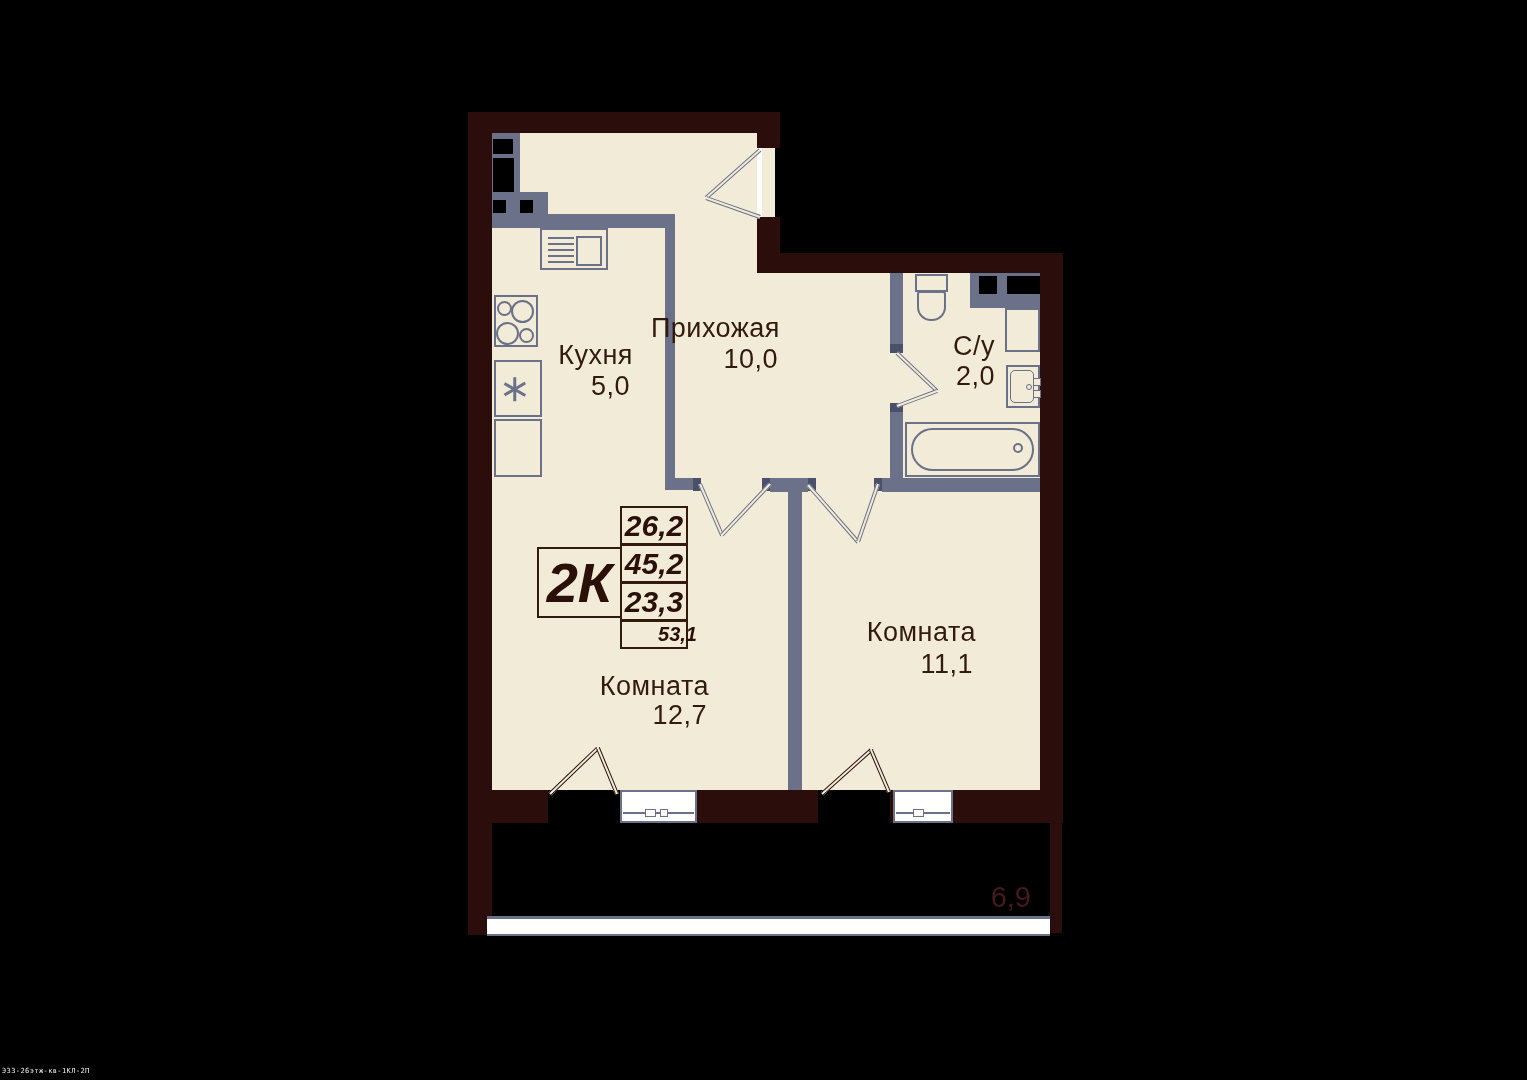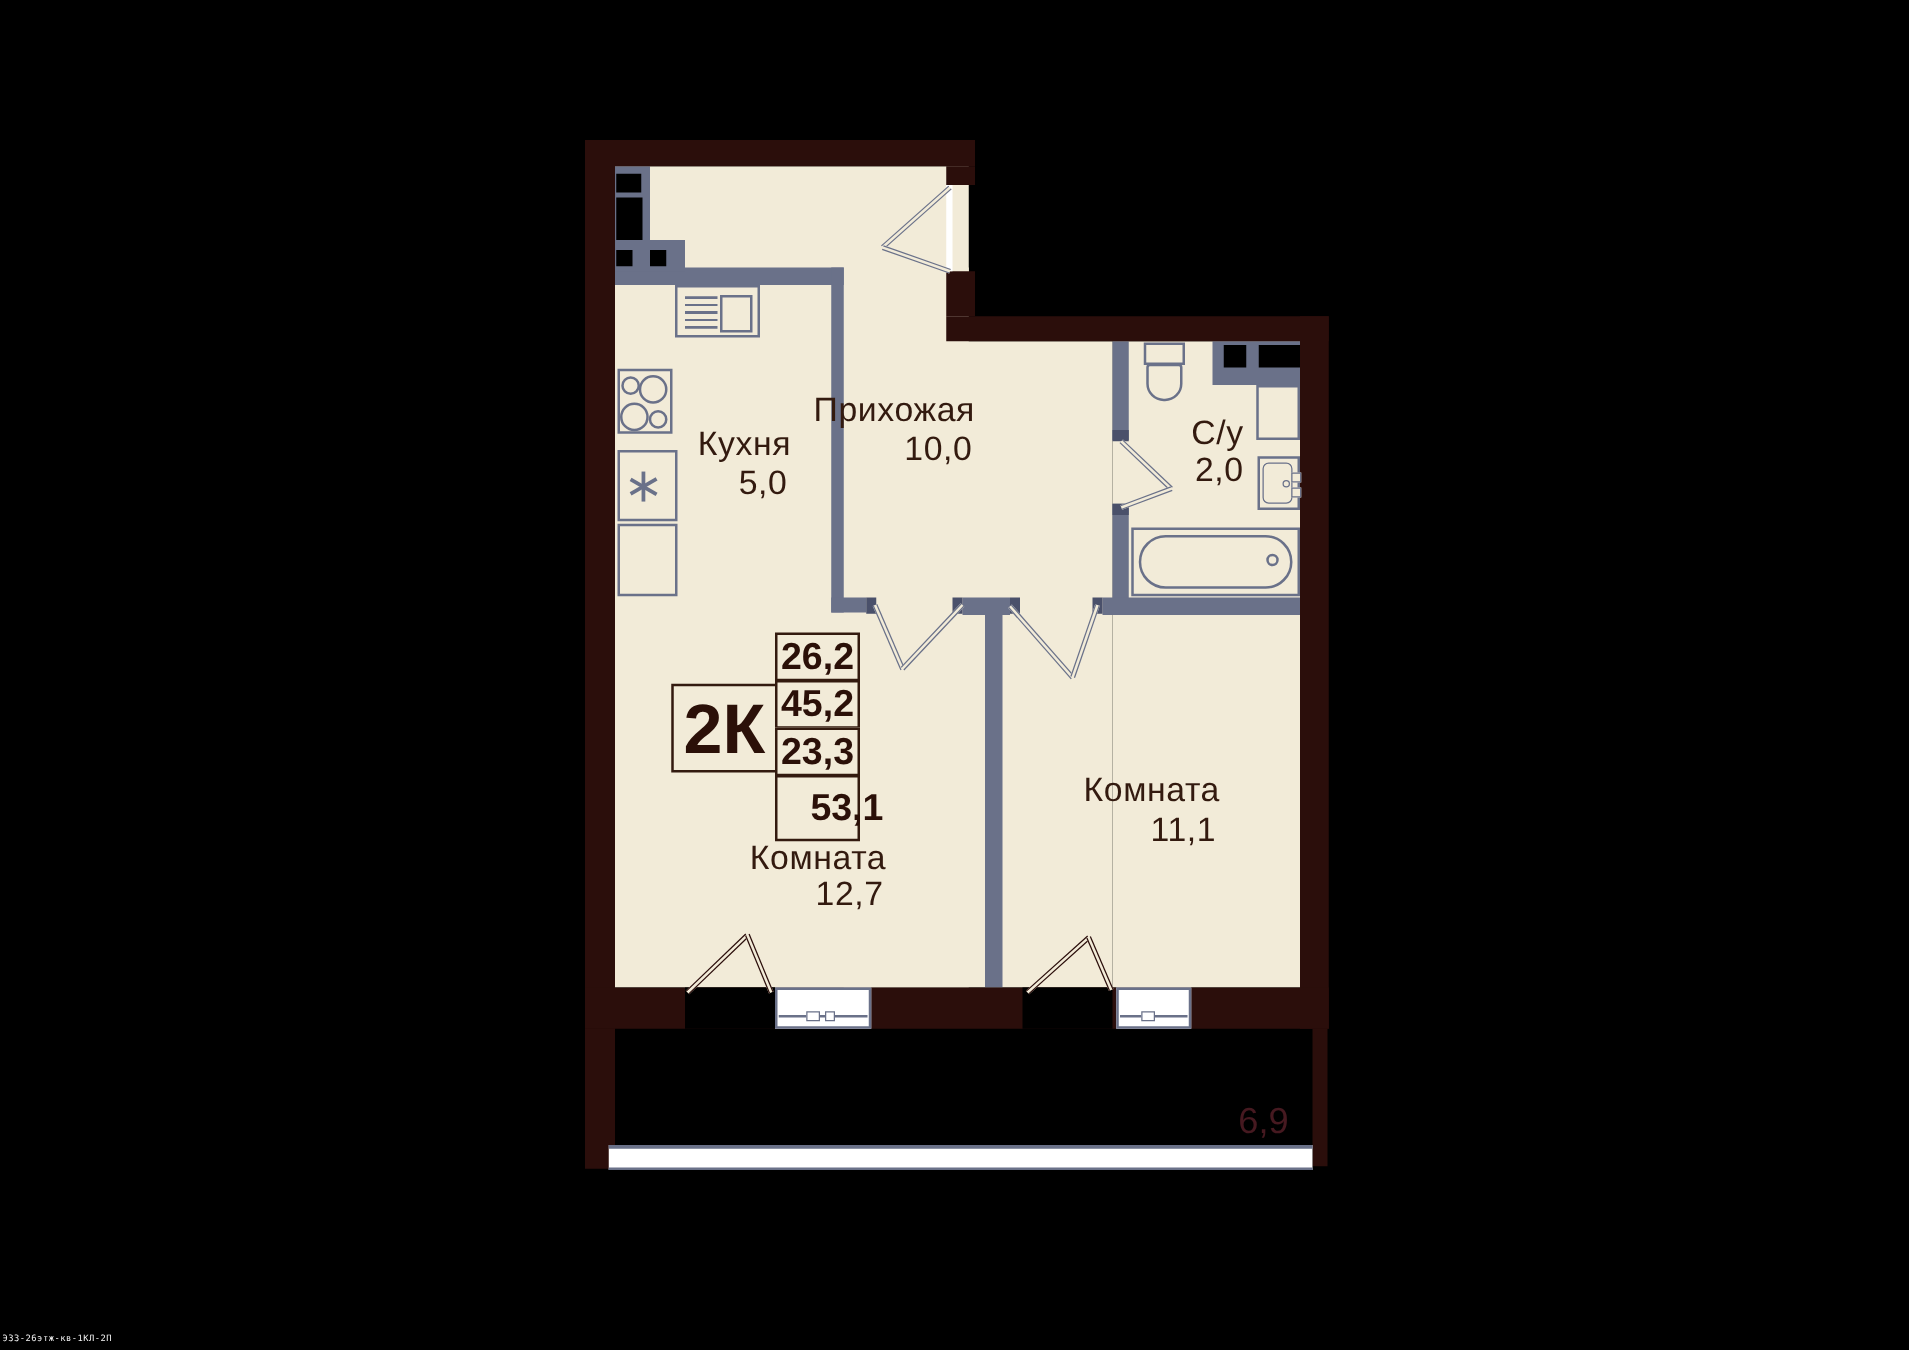--- a/index.html
+++ b/index.html
@@ -13,21 +13,21 @@
   .jamb{background:#4a506a;}
   .fx{border:2px solid #6a7189;background:transparent;box-sizing:border-box;}
   .fx-thin{border:1.5px solid #6a7189;background:transparent;box-sizing:border-box;}
   .circle{border-radius:50%;}
   .leaf{height:2px;border-top:1.5px solid #6a7189;border-bottom:1.5px solid #6a7189;
         background:#f2ebd8;transform-origin:0 50%;}
   .leaf-dark{border-top-color:#2b0e0b;border-bottom-color:#2b0e0b;}
   .lbl{color:#331a0f;font-size:27px;letter-spacing:0.5px;text-align:right;white-space:nowrap;}
   .areabox{border:2px solid #331a0f;background:#f2ebd8;box-sizing:border-box;
            display:flex;align-items:center;justify-content:center;
-           color:#2b1008;font-weight:bold;}
+           color:#2b1008;font-weight:bold;font-style:italic;}
   .window{background:#fff;border:2px solid #6a7189;box-sizing:border-box;}
   .sillline{background:#6a7189;}
   .sillsq{background:#fff;border:1px solid #6a7189;box-sizing:border-box;}
   .spoke{background:#6a7189;}
   .watermark{color:#fff;font-size:7px;letter-spacing:0.4px;opacity:.95;
              font-family:"DejaVu Sans Mono",monospace;white-space:nowrap;}
   .balcarea{color:#461920;font-size:29px;text-align:right;white-space:nowrap;}
 </style>
 </head>
 <body>
@@ -135,21 +135,21 @@
   </div>
   <div class="abs areabox" style="left:620px;top:506px;width:68px;height:39px;font-size:30px;">
     <span>26,2</span>
   </div>
   <div class="abs areabox" style="left:620px;top:544px;width:68px;height:39px;font-size:30px;">
     <span>45,2</span>
   </div>
   <div class="abs areabox" style="left:620px;top:582px;width:68px;height:39px;font-size:30px;">
     <span>23,3</span>
   </div>
-  <div class="abs areabox" style="left:620px;top:620px;width:68px;height:53px;font-size:30px;padding-left:47px;">
+  <div class="abs areabox" style="left:620px;top:620px;width:68px;height:29px;font-size:20px;padding-left:47px;">
     <span>53,1</span>
   </div>
 
   <div class="abs lbl" style="left:505px;top:340px;width:128px;text-align:right;">Кухня</div>
   <div class="abs lbl" style="left:505px;top:371px;width:125px;">5,0</div>
 
   <div class="abs lbl" style="left:650px;top:313px;width:130px;">Прихожая</div>
   <div class="abs lbl" style="left:650px;top:344px;width:128px;">10,0</div>
 
   <div class="abs lbl" style="left:905px;top:331px;width:90px;">С/у</div>

